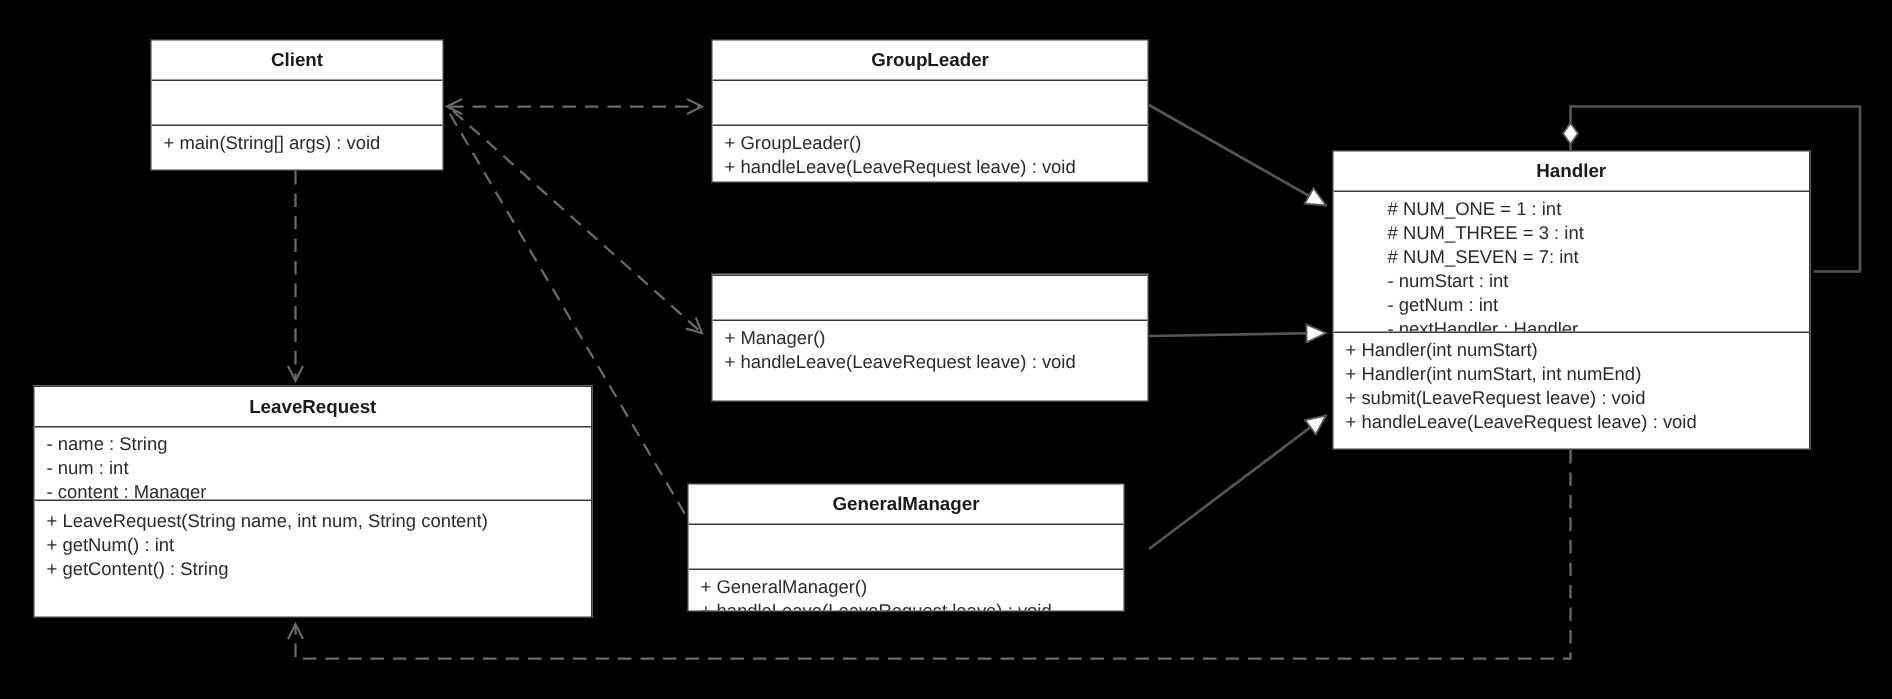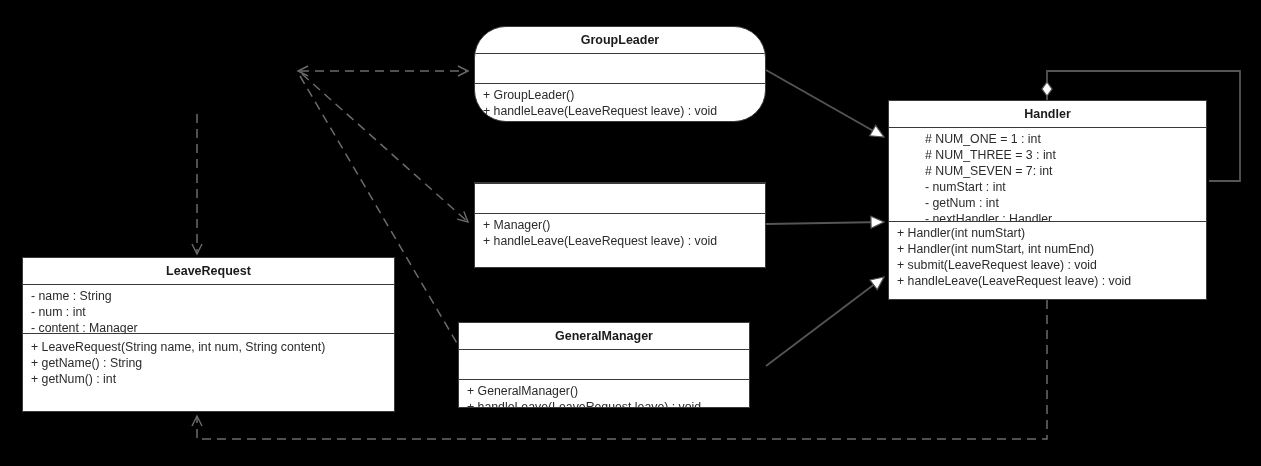--- a/index.html
+++ b/index.html
@@ -94,22 +94,29 @@
     <path d="M766,224 L884,222" fill="none" stroke="#555555" stroke-width="1.8" marker-end="url(#hollowTriangle)"></path>
 
     <path d="M766,366 L884,277" fill="none" stroke="#555555" stroke-width="1.8" marker-end="url(#hollowTriangle)"></path>
 
     <path d="M1047,100 L1047,71 L1240,71 L1240,181 L1209,181" fill="none" stroke="#555555" stroke-width="1.8"></path>
     <path d="M1047,82 L1052,89 L1047,96 L1042,89 Z" fill="#ffffff" stroke="#555555" stroke-width="1.2"></path>
 
     <path d="M1047,300 L1047,439 L197,439 L197,416" fill="none" stroke="#6b6b6b" stroke-width="1.5" stroke-dasharray="9,6" marker-end="url(#openArrow)"></path>
   </svg>
 
+  <div class="uml-class" style="left:100px; top:26px; width:196px; height:88px;">
+    <div class="cls-title">Client</div>
+    <div class="cls-compartment cls-sep empty" style="height:30px;"></div>
+    <div class="cls-compartment cls-sep">
+      <div class="cls-member">+ main(String[] args) : void</div>
+    </div>
+  </div>
 
-  <div class="uml-class" style="left:474px; top:26px; width:292px; height:96px;border-radius:32px;">
+  <div class="uml-class" style="left:474px; top:26px; width:292px; height:96px;">
     <div class="cls-title">GroupLeader</div>
     <div class="cls-compartment cls-sep empty" style="height:30px;"></div>
     <div class="cls-compartment cls-sep">
       <div class="cls-member">+ GroupLeader()</div>
       <div class="cls-member">+ handleLeave(LeaveRequest leave) : void</div>
     </div>
   </div>
 
   <div class="uml-class" style="left:474px; top:182px; width:292px; height:86px;">
     <div class="cls-compartment cls-sep empty" style="height:30px;"></div>
@@ -148,18 +155,18 @@
 
   <div class="uml-class" style="left:22px; top:257px; width:373px; height:155px;">
     <div class="cls-title">LeaveRequest</div>
     <div class="cls-compartment cls-sep" style="height:49px;">
       <div class="cls-member">- name : String</div>
       <div class="cls-member">- num : int</div>
       <div class="cls-member">- content : Manager</div>
     </div>
     <div class="cls-compartment cls-sep" style="padding-top:5px;">
       <div class="cls-member">+ LeaveRequest(String name, int num, String content)</div>
-      <div class="cls-member">+ getName() : String</div>
       <div class="cls-member">+ getNum() : int</div>
+      <div class="cls-member">+ getContent() : String</div>
     </div>
   </div>
 
 </div>
 
 </body></html>

